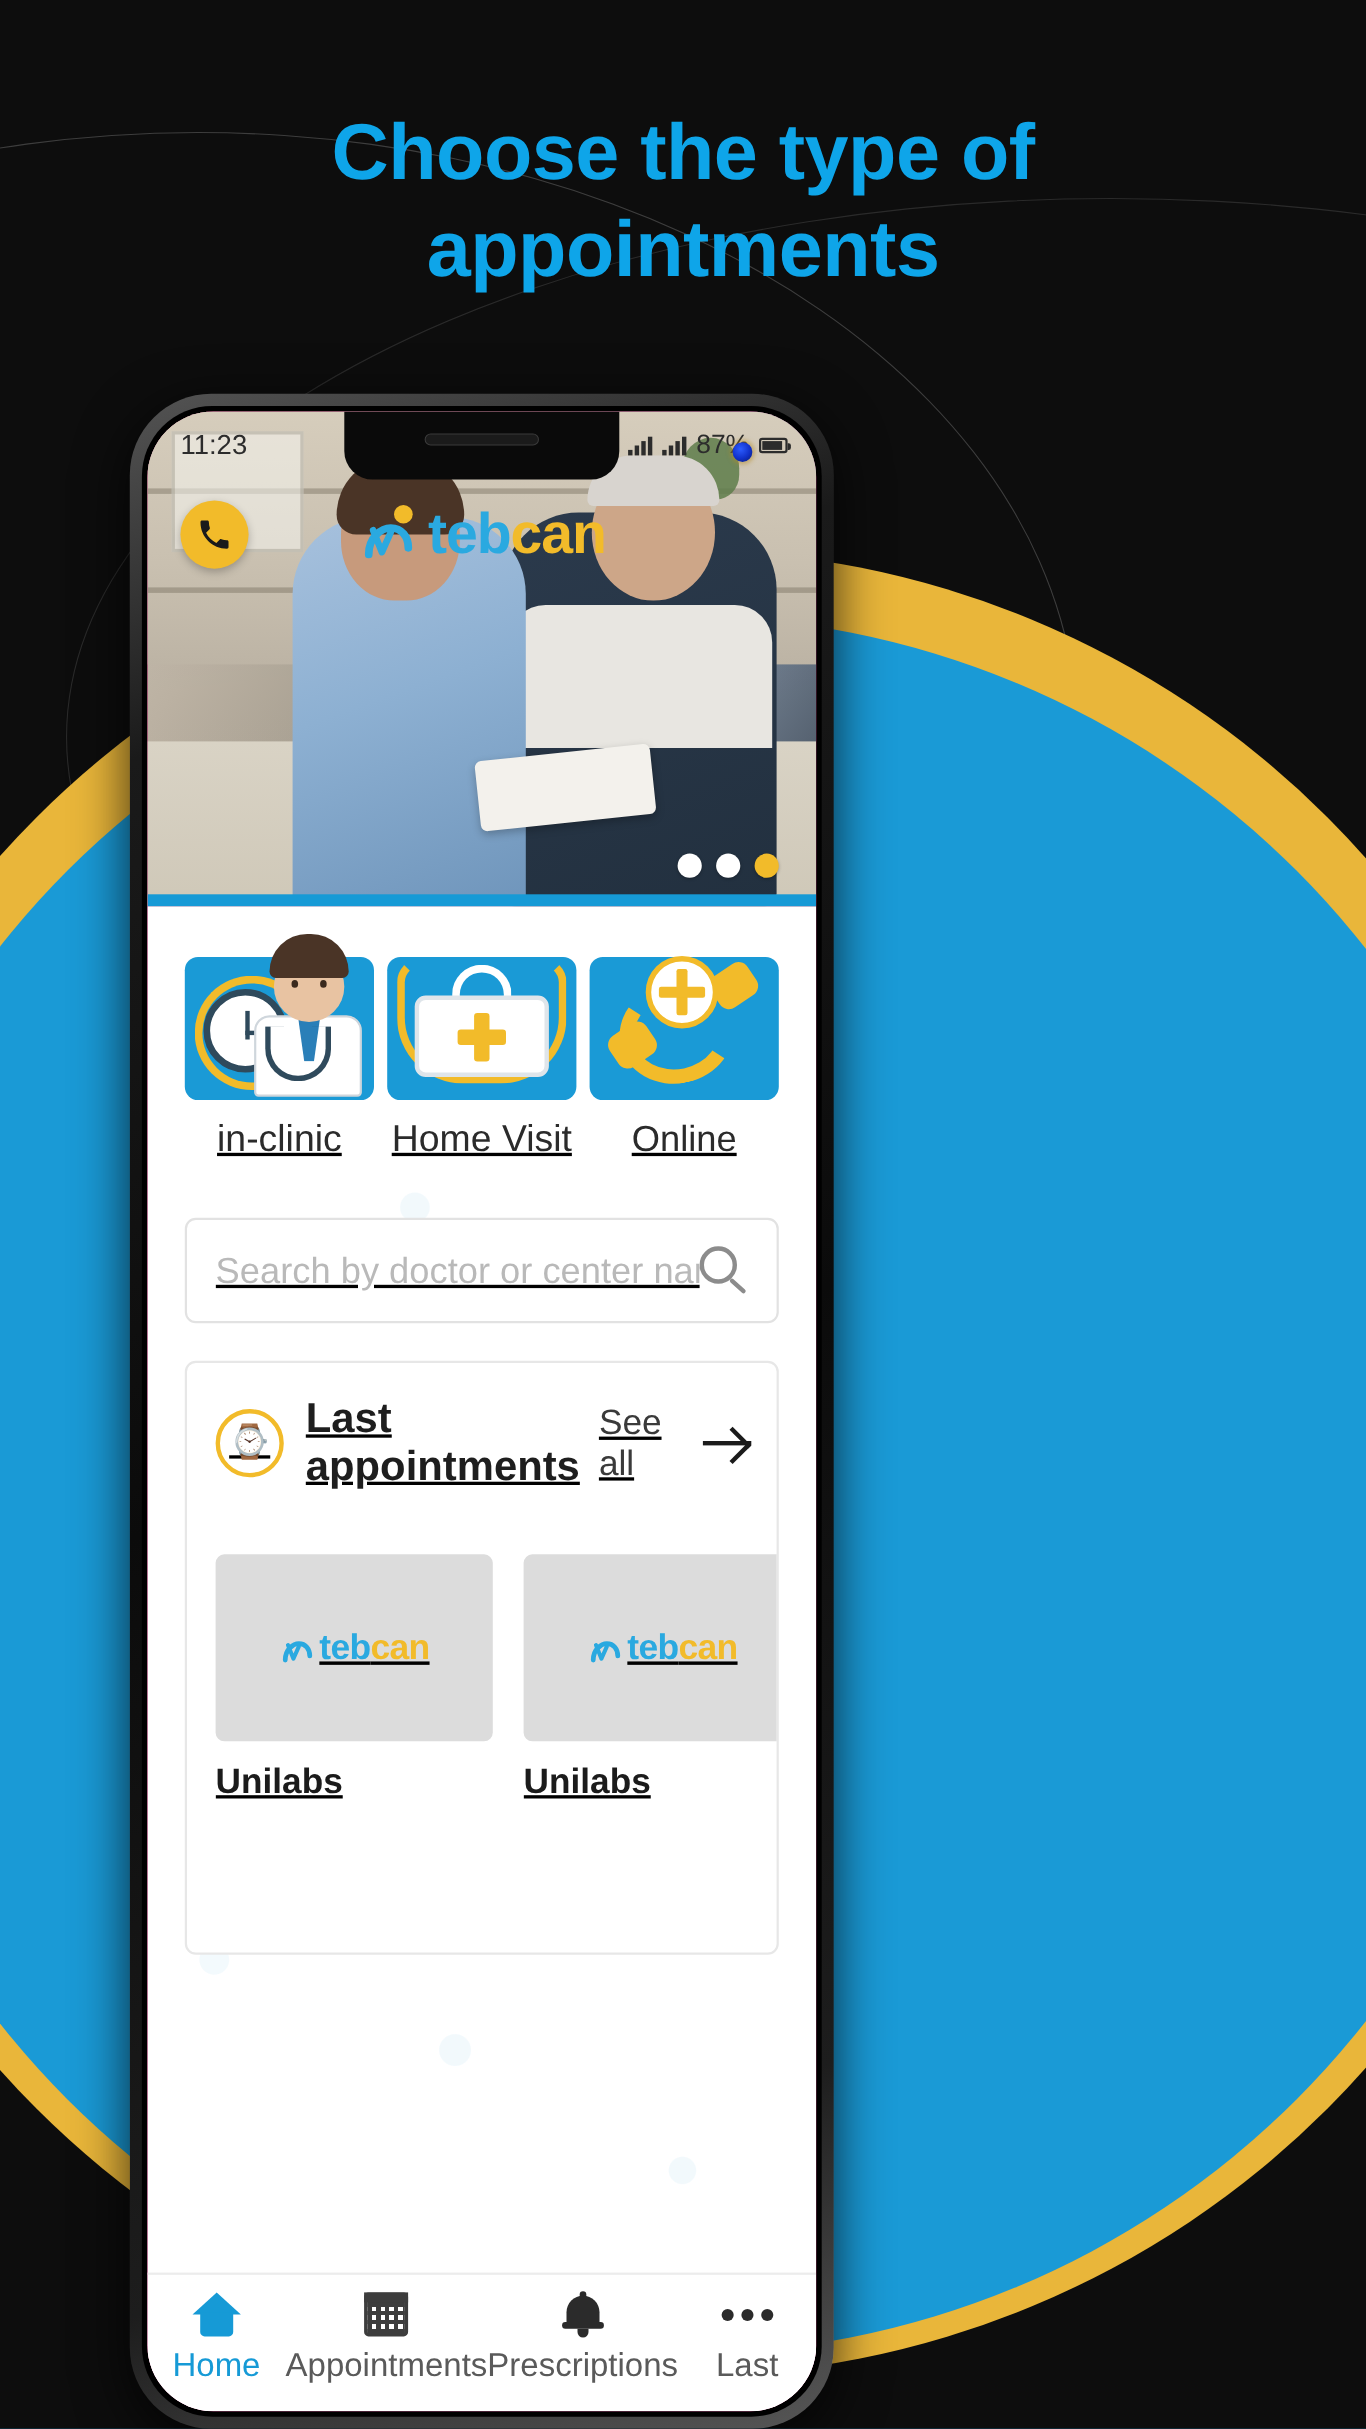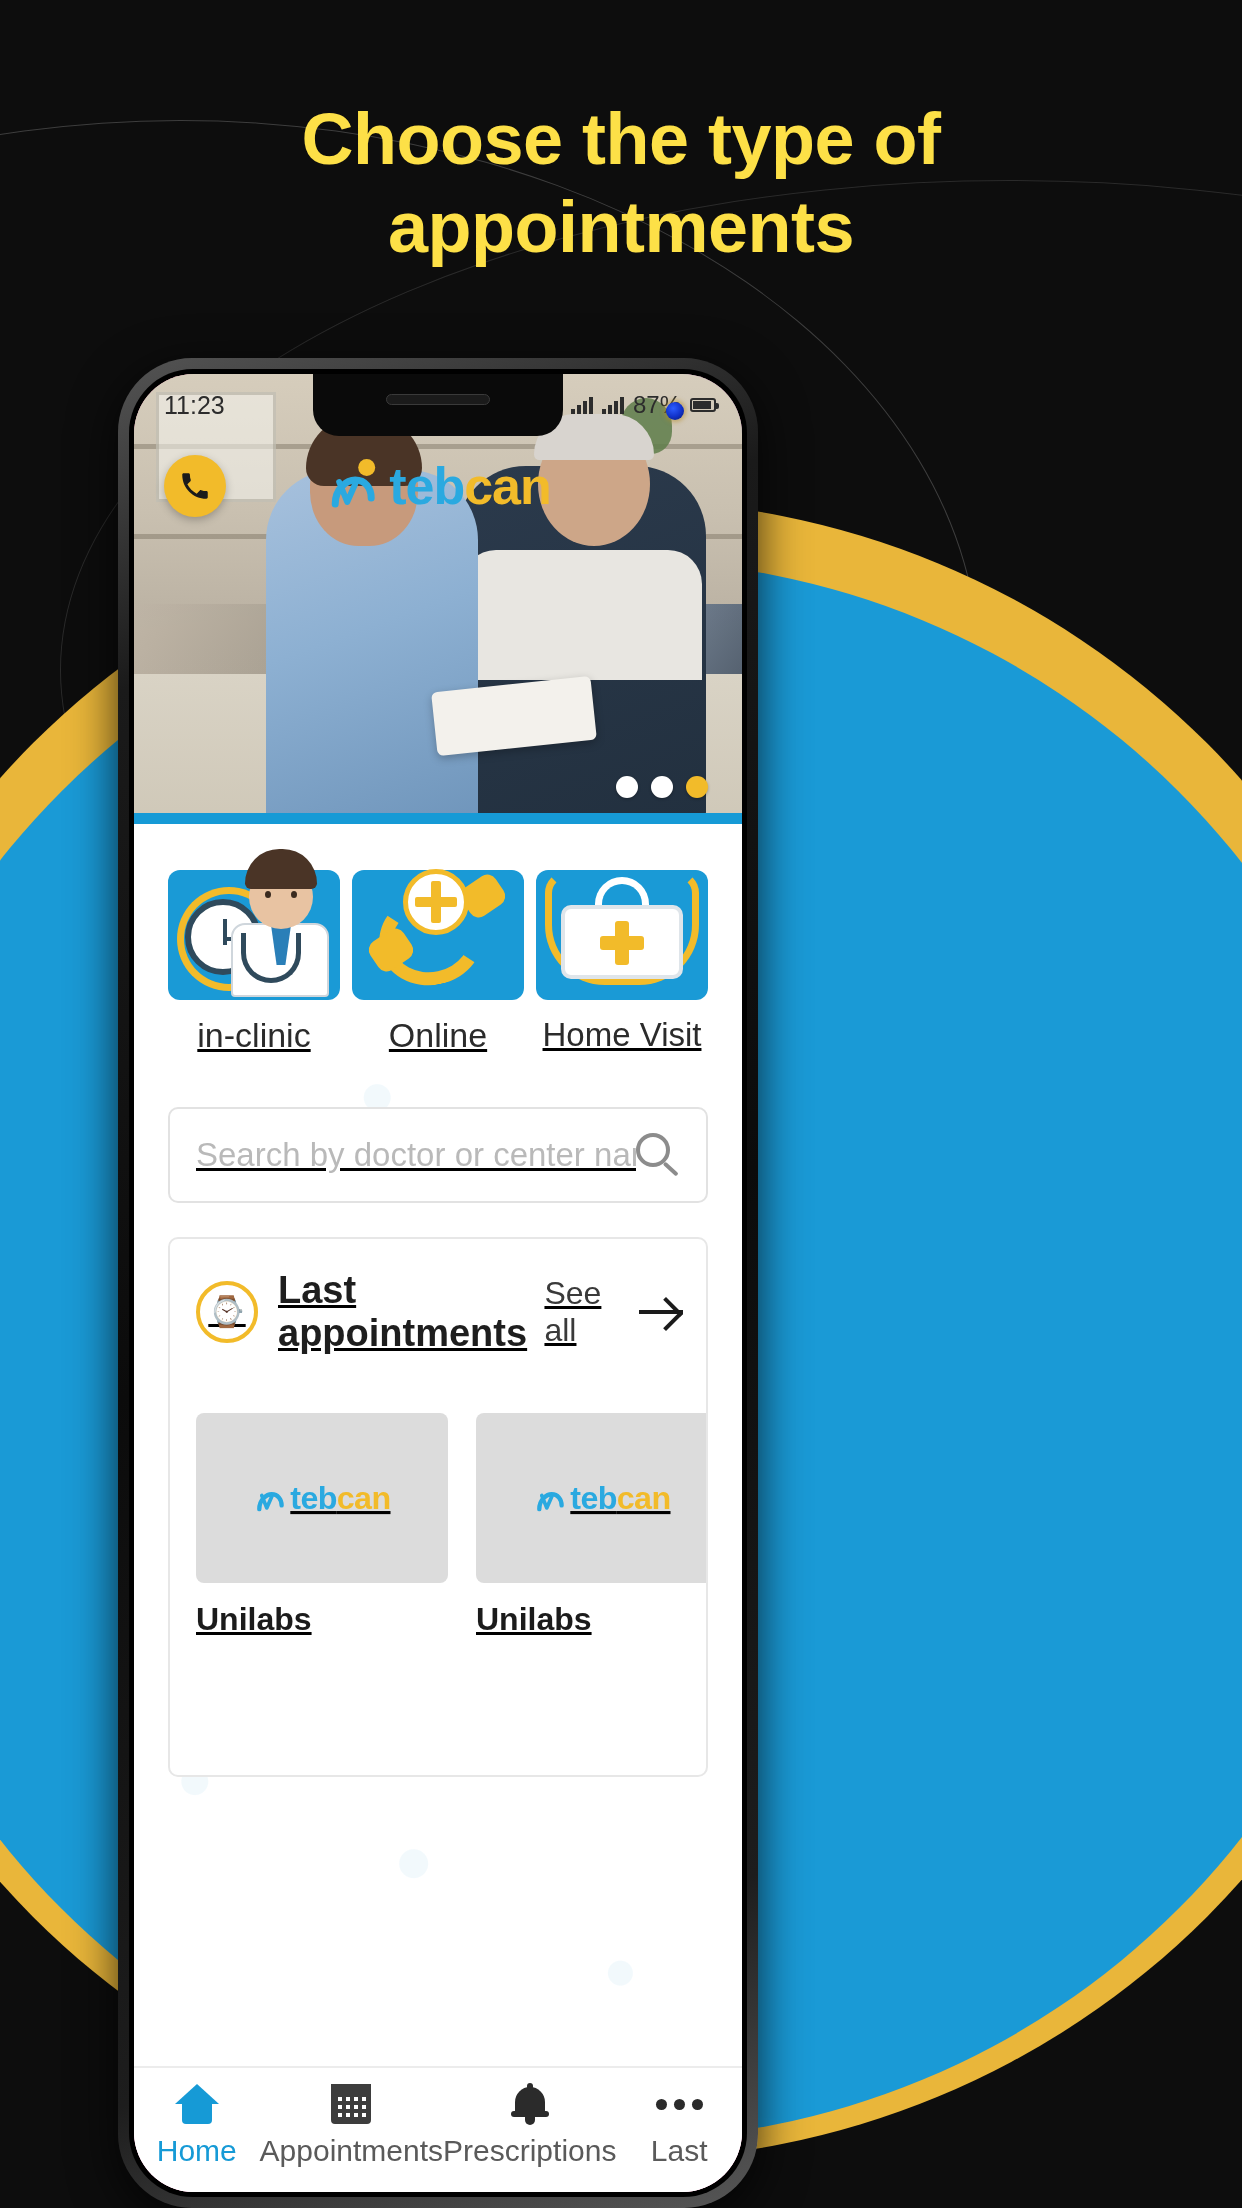--- a/index.html
+++ b/index.html
@@ -32,21 +32,21 @@
     border-radius:50%;
     background:transparent;
   }
   .hair1 { left:-620px; top:120px; width:1600px; height:1100px; border-color:rgba(255,255,255,0.20); }
   .hair2 { left:60px; top:180px; width:1900px; height:980px; border-color:rgba(255,255,255,0.12); }
 
   
   .headline {
     position:absolute; left:0; right:0; top:96px;
     text-align:center;
-    color:#fde047;
+    color:#0ea5e9;
     font-size:72px;
     font-weight:bold;
     line-height:1.22;
     letter-spacing:-0.5px;
     z-index:5;
   }
 
   
   .phone {
     position:absolute;
@@ -450,43 +450,43 @@
                   <div class="hair"></div>
               <div class="eye l"></div>
                   <div class="eye r"></div>
             </div>
           </div>
           <div class="svc-label">in-clinic</div>
         </div>
 
         <div class="svc">
           <div class="svc-tile">
+            <div class="ic-bag">
+              <div class="shield"></div>
+                  <div class="handle"></div>
+              <div class="body"></div>
+                  <div class="bandv"></div>
+                  <div class="bandh"></div>
+            </div>
+          </div>
+          <div class="svc-label">Home Visit</div>
+        </div>
+
+        <div class="svc">
+          <div class="svc-tile">
             <div class="ic-phone">
               <div class="handset"></div>
                   <div class="hs2"></div>
                   <div class="hs3"></div>
               <div class="circ"></div>
                   <div class="plus-v"></div>
                   <div class="plus-h"></div>
             </div>
           </div>
           <div class="svc-label">Online</div>
-        </div>
-
-        <div class="svc">
-          <div class="svc-tile">
-            <div class="ic-bag">
-              <div class="shield"></div>
-                  <div class="handle"></div>
-              <div class="body"></div>
-                  <div class="bandv"></div>
-                  <div class="bandh"></div>
-            </div>
-          </div>
-          <div class="svc-label">Home Visit</div>
         </div>
 
       </div>
 
       <div class="searchbar">
         <input type="text" placeholder="Search by doctor or center name ..." style="">
         <span class="mag">
           <span class="lens"></span>
               <span class="stick"></span>
         </span>

